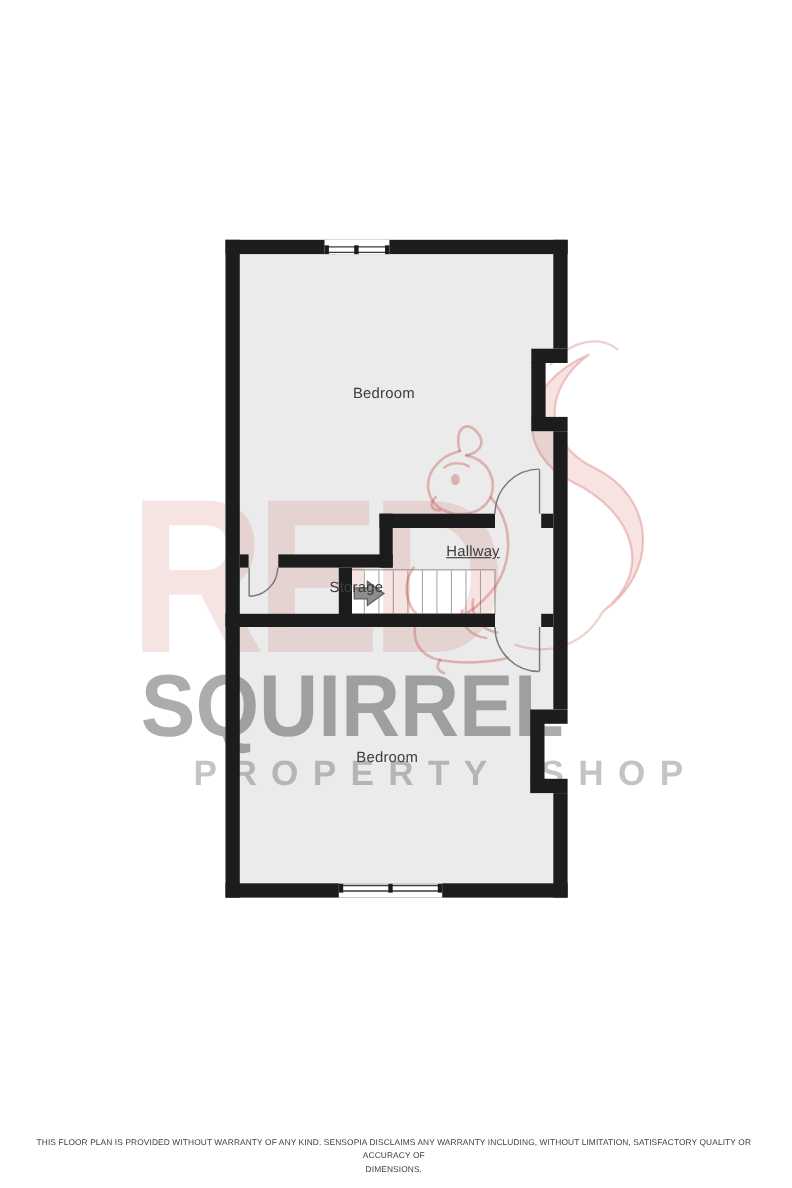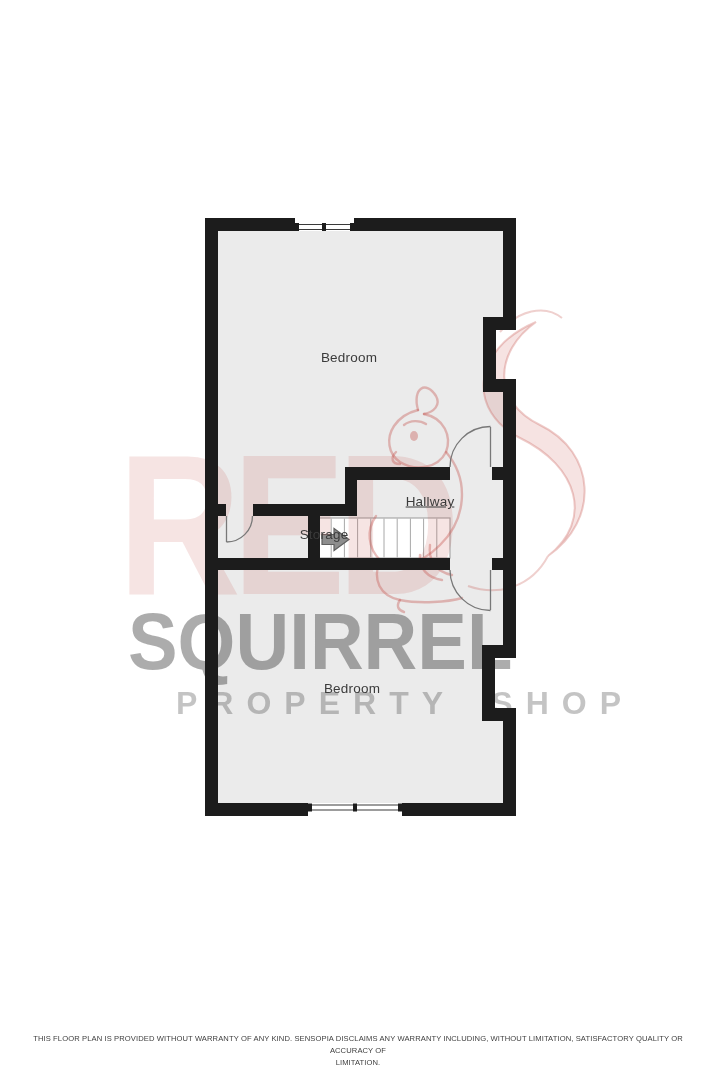--- a/index.html
+++ b/index.html
@@ -142,16 +142,16 @@
     </g>
   </svg>
 
   <div class="room-label" style="left:349px;top:357px;">Bedroom</div>
   <div class="room-label" style="left:430px;top:501px;text-decoration:underline;">Hallway</div>
   <div class="room-label" style="left:283px;top:534px;margin-left:41px;">Storage</div>
   <div class="room-label" style="left:352px;top:688px;">Bedroom</div>
 
   <div class="disclaimer">
     <div>THIS FLOOR PLAN IS PROVIDED WITHOUT WARRANTY OF ANY KIND. SENSOPIA DISCLAIMS ANY WARRANTY INCLUDING, WITHOUT LIMITATION, SATISFACTORY QUALITY OR ACCURACY OF</div>
-    <div>LIMITATION.</div>
+    <div>DIMENSIONS.</div>
   </div>
 
 </div>
 
 </body></html>

